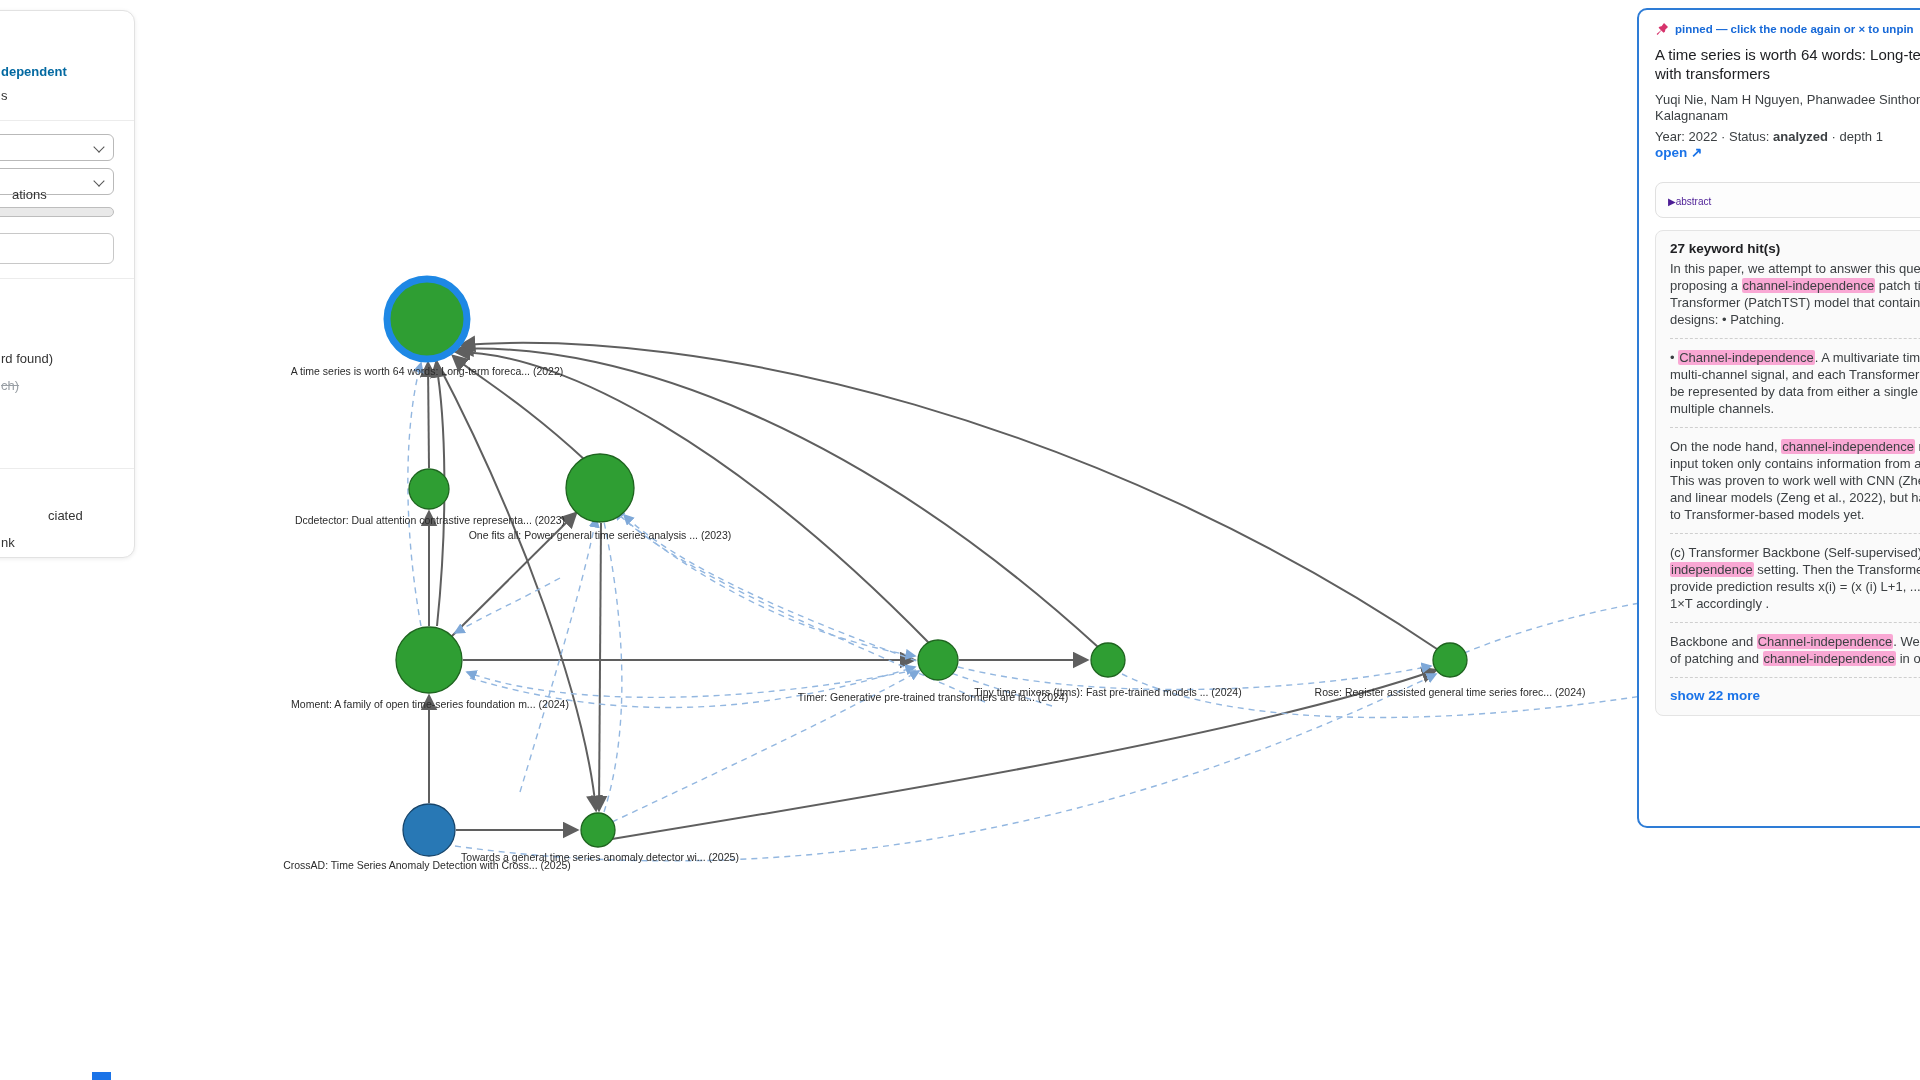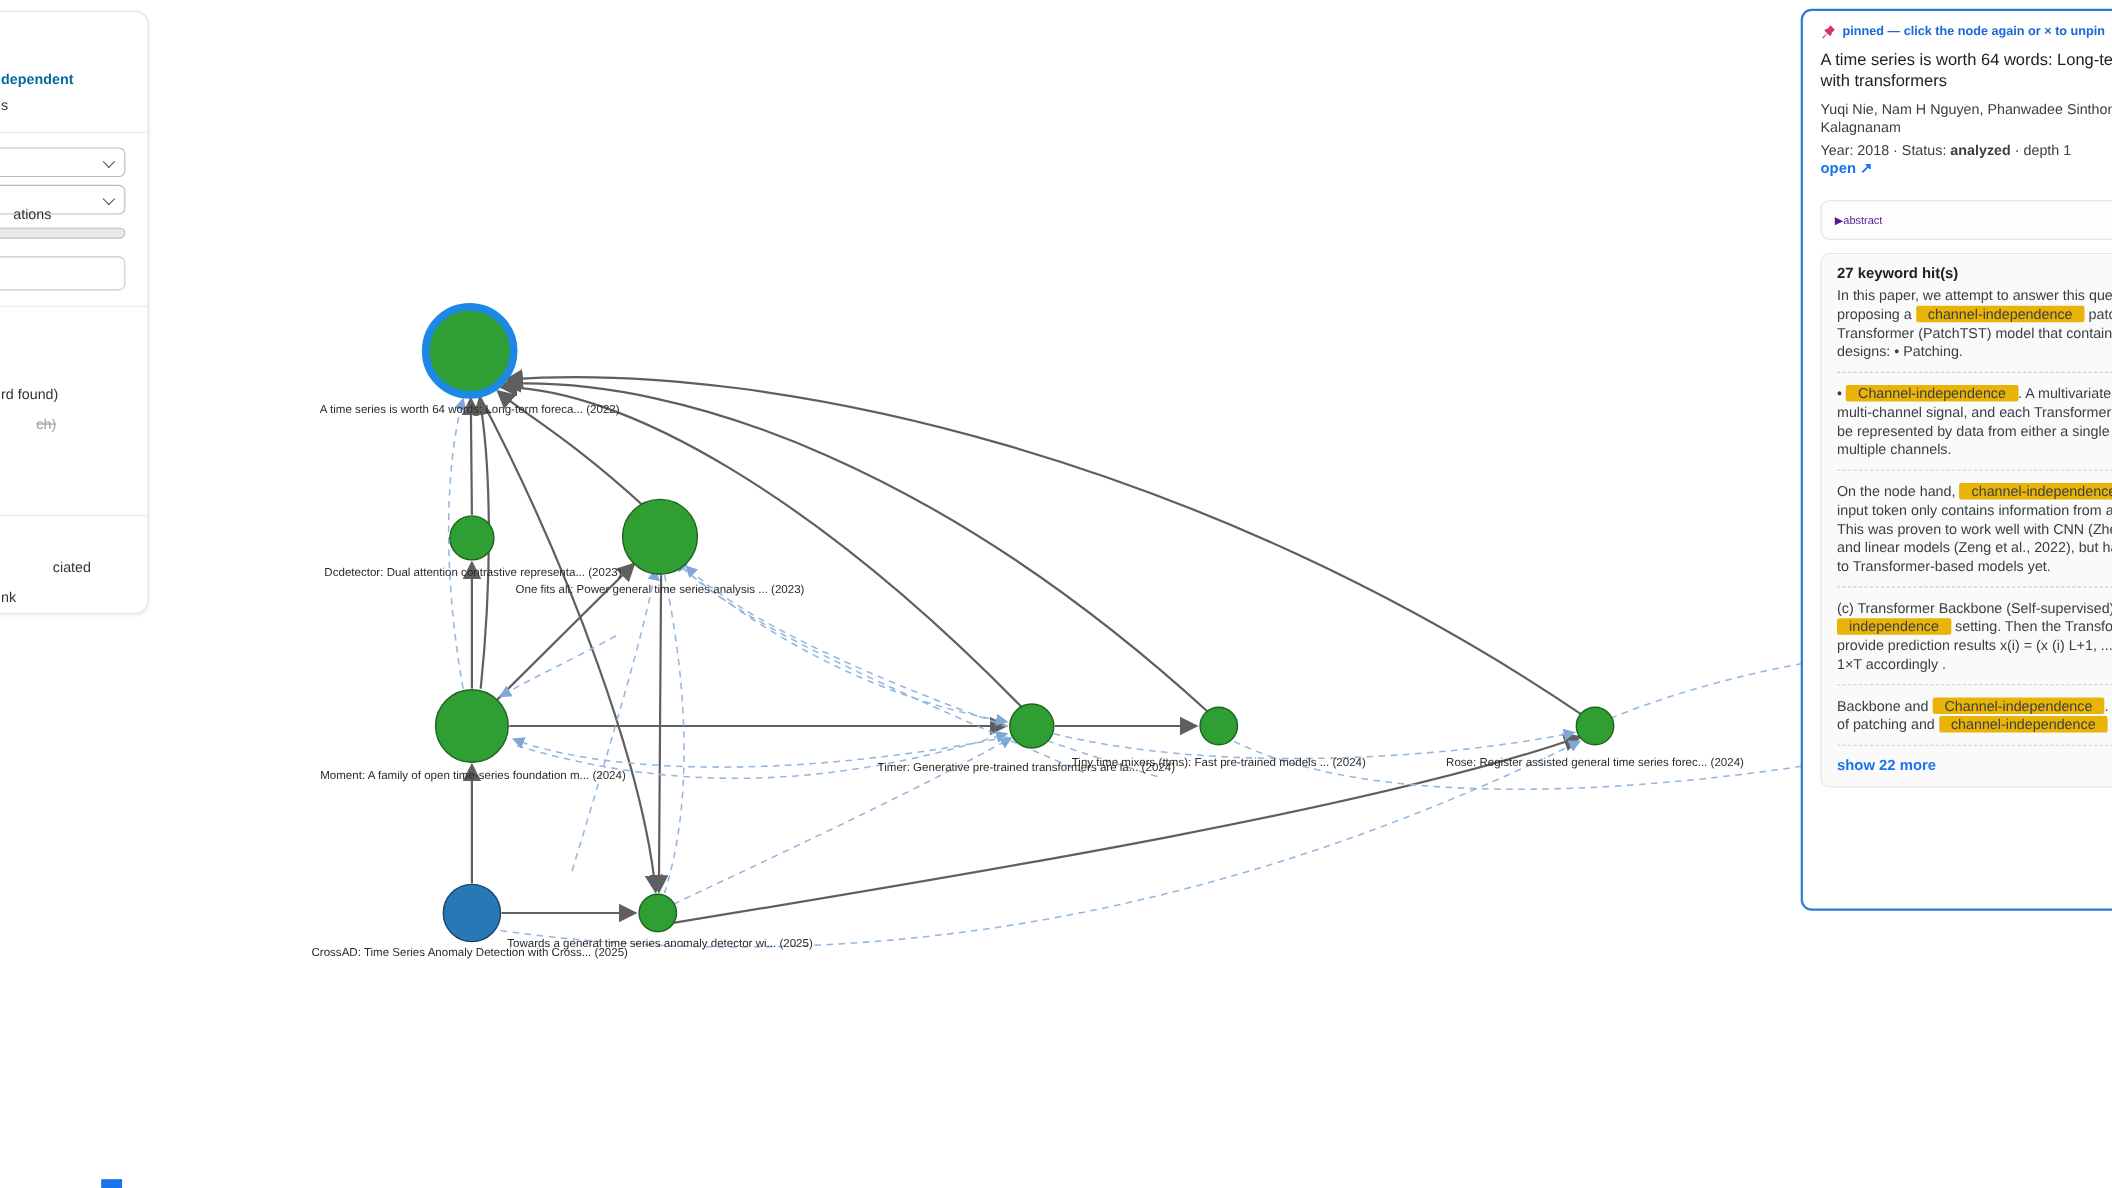--- a/index.html
+++ b/index.html
@@ -40,21 +40,21 @@
   .p-authors{margin-top:8px;width:382px;font-size:13px;color:#3c4043;line-height:1.3;}
   .p-meta{margin-top:4px;font-size:13px;color:#3c4043;}
   .p-open{font-size:13.5px;color:#1a73e8;font-weight:bold;cursor:pointer;width:60px;}
   .abs-box{margin-top:22px;width:366px;border:1px solid #e0e0e0;border-radius:8px;
            background:#fdfdfd;padding:8px 12px;}
   .abs-box .abs-label{color:#4c1d95;font-size:10px;cursor:pointer;}
   .kw-box{margin-top:12px;width:366px;border:1px solid #e4e4e4;border-radius:8px;
           background:#fafafa;padding:10px 14px 12px 14px;}
   .kw-title{font-size:13.5px;font-weight:bold;color:#202124;margin-bottom:4px;}
   .sline{font-size:13px;color:#3c4043;line-height:17px;white-space:nowrap;}
-  .hl{background:#eab308;border-radius:2px;padding:0 11px;}
+  .hl{background:#f9a8d4;border-radius:2px;padding:0 1px;}
   .dashed-sep{border-top:1px dashed #cfcfcf;margin:10px 0;}
   .show-more{font-size:13.5px;color:#1a73e8;font-weight:bold;margin-top:4px;cursor:pointer;}
 
   .scroll-frag{position:absolute;left:92px;top:1072px;width:19px;height:8px;
                background:#1a73e8;}
 </style>
 </head>
 <body>
 
 <svg id="graph" viewBox="0 0 1920 1080">
@@ -132,36 +132,36 @@
   </div>
   <div class="sb-select" style="top:157px;">
     <span style="margin-left:162px;margin-top:26px;">ations</span>
     <span class="caret"></span>
   </div>
   <div class="sb-slider" style="top:196px;"></div>
   <div class="sb-input" style="top:222px;"></div>
   <div class="sb-divider" style="top:267px;"></div>
 
   <span class="abs sb-text" style="left:170px;top:340px;">rd found)</span>
-  <span class="abs sb-muted" style="left:170px;top:367px;padding-left:32px;">ch)</span>
+  <span class="abs sb-muted" style="left:170px;top:367px;">ch)</span>
   <div class="sb-divider" style="top:457px;"></div>
   <span class="abs sb-text" style="left:170px;top:497px;margin-left:47px;">ciated</span>
   <span class="abs sb-text" style="left:170px;top:524px;">nk</span>
 </aside>
 
 <section class="panel">
   <div class="pin-row">
     <svg width="14" height="14" viewBox="0 0 14 14">
       <path d="M9 1 L13 5 L10.2 7.8 C10.4 9.4 9.6 10.4 8.6 10.8 L6.2 8.4 L2.6 13 L1.6 12 L6 8.2 L3.6 5.8 C4 4.8 5 4 6.6 4.2 Z" fill="#d6336c"></path>
     </svg>
     <span>pinned — click the node again or × to unpin</span>
   </div>
   <div class="p-title">A time series is worth 64 words: Long-term forecasting with transformers</div>
   <div class="p-authors">Yuqi Nie, Nam H Nguyen, Phanwadee Sinthong, Jayant Kalagnanam</div>
-  <div class="p-meta"><span>Year: 2018 · Status: </span><b>analyzed</b><span> · depth 1</span></div>
+  <div class="p-meta"><span>Year: 2022 · Status: </span><b>analyzed</b><span> · depth 1</span></div>
   <div class="p-open">open ↗</div>
 
   <div class="abs-box">
     <span class="abs-label">▶abstract</span>
   </div>
 
   <div class="kw-box">
     <div class="kw-title">27 keyword hit(s)</div>
     <div id="snippets">
         <div>

